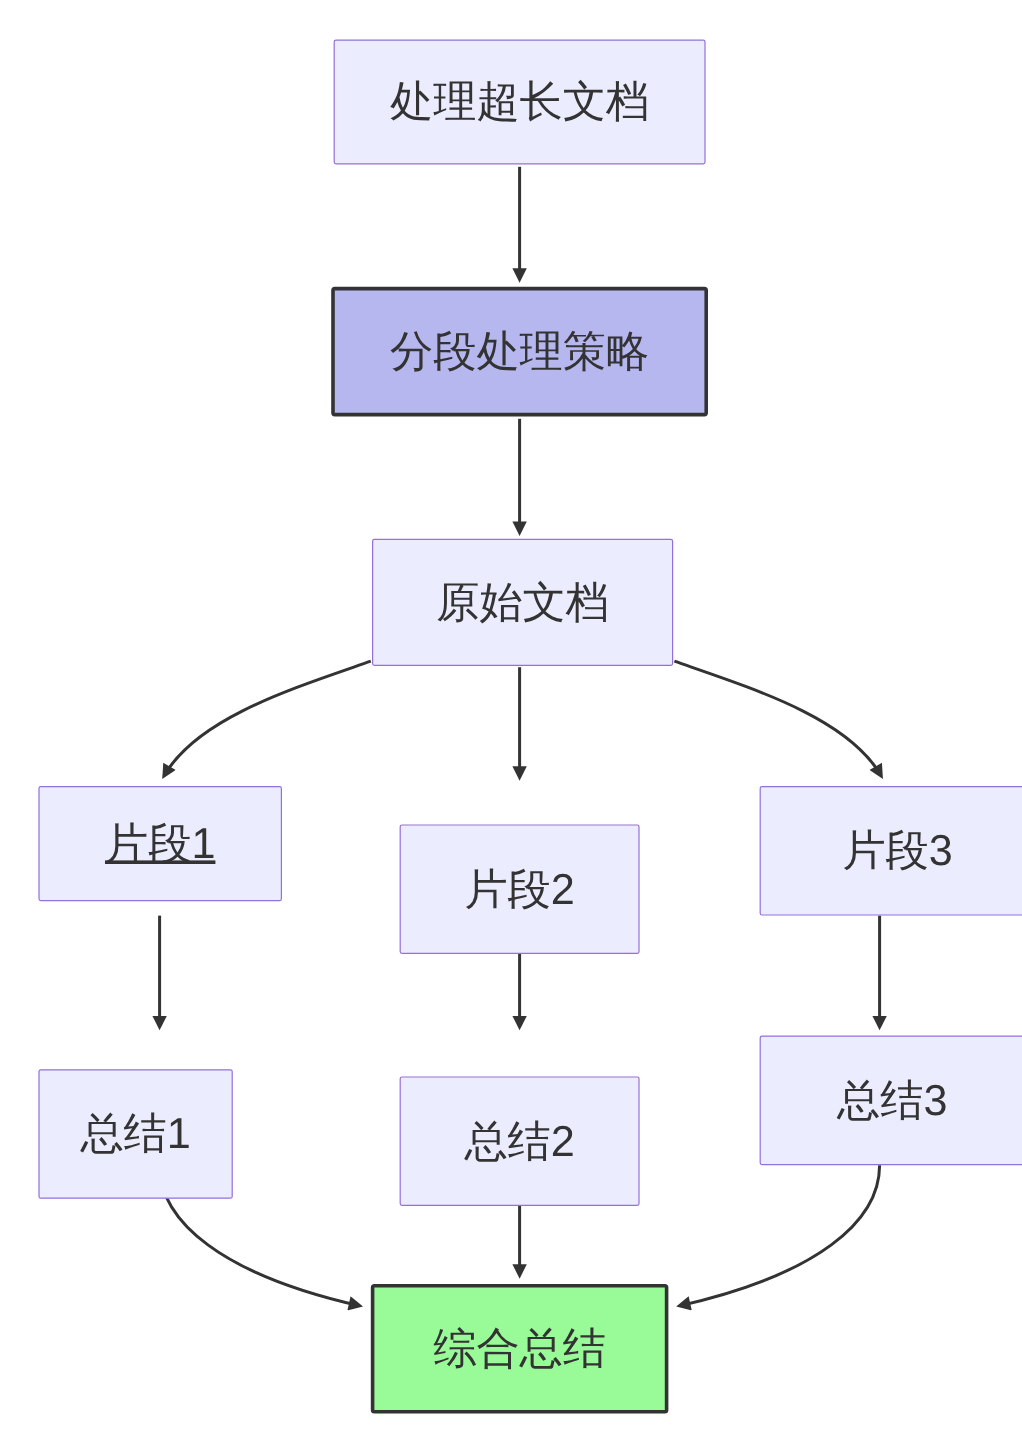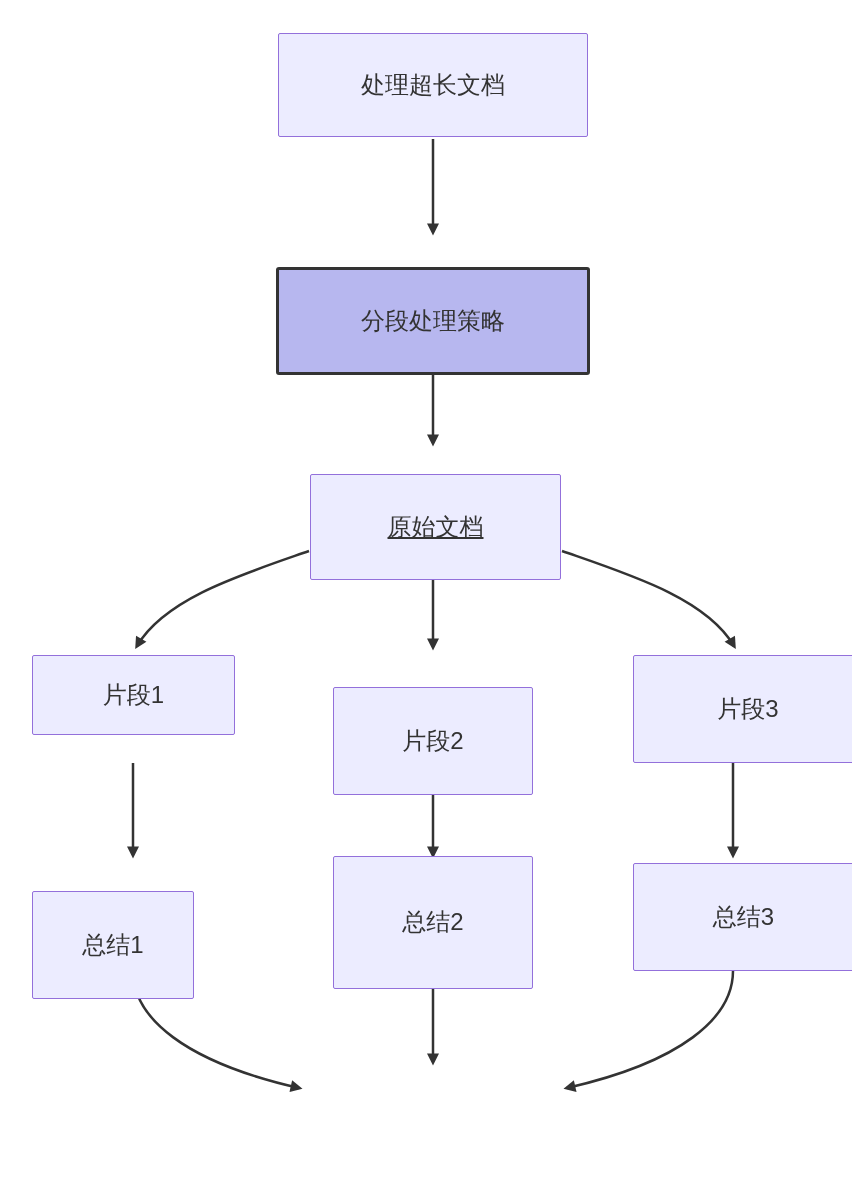--- a/index.html
+++ b/index.html
@@ -35,44 +35,43 @@
     position: absolute;
     box-sizing: border-box;
     display: flex;
     align-items: center;
     justify-content: center;
     text-align: center;
     background: var(--node-fill, #ECECFF);
     border: 1.5px solid var(--node-border, #9370DB);
     border-radius: 2px;
     color: var(--text-color, #333333);
-    font-size: 24px;
+    font-size: 36px;
     line-height: 1.2;
     white-space: nowrap;
   }
   .node.highlight {
     background: var(--highlight-fill, #B7B7EF);
     border: 3px solid var(--dark-border, #333333);
     border-radius: 3px;
-    margin-top: 28px;
   }
   .node.success {
     background: var(--success-fill, #98FB98);
     border: 3px solid var(--dark-border, #333333);
     border-radius: 3px;
   }
   
   .n-a  { left: 278px; top: 33px;   width: 310px; height: 104px; }
   .n-b  { left: 276px; top: 239px;  width: 314px; height: 108px; }
-  .n-c  { left: 310px; top: 474px;  width: 251px; height: 106px; text-decoration: underline; }
-  .n-d1 { left: 32px;  top: 655px;  width: 203px; height: 80px; }
+  .n-c  { left: 310px; top: 449px;  width: 251px; height: 106px; }
+  .n-d1 { left: 32px;  top: 655px;  width: 203px; height: 96px; text-decoration: underline; }
   .n-d2 { left: 333px; top: 687px;  width: 200px; height: 108px; }
   .n-d3 { left: 633px; top: 655px;  width: 230px; height: 108px; }
   .n-e1 { left: 32px;  top: 891px;  width: 162px; height: 108px; }
-  .n-e2 { left: 333px; top: 856px;  width: 200px; height: 133px; }
+  .n-e2 { left: 333px; top: 897px;  width: 200px; height: 108px; }
   .n-e3 { left: 633px; top: 863px;  width: 221px; height: 108px; }
   .n-f  { left: 309px; top: 1070px; width: 248px; height: 108px; }
 </style>
 </head>
 <body>
 
 <div class="canvas">
 
   <svg class="edge-layer" viewBox="0 0 852 1196" xmlns="http://www.w3.org/2000/svg">
     <defs>
@@ -126,14 +125,17 @@
   </div>
 
   <div class="node n-e2">
     <span>总结2</span>
   </div>
 
   <div class="node n-e3">
     <span>总结3</span>
   </div>
 
+  <div class="node success n-f">
+    <span>综合总结</span>
+  </div>
 
 </div>
 
 </body></html>

